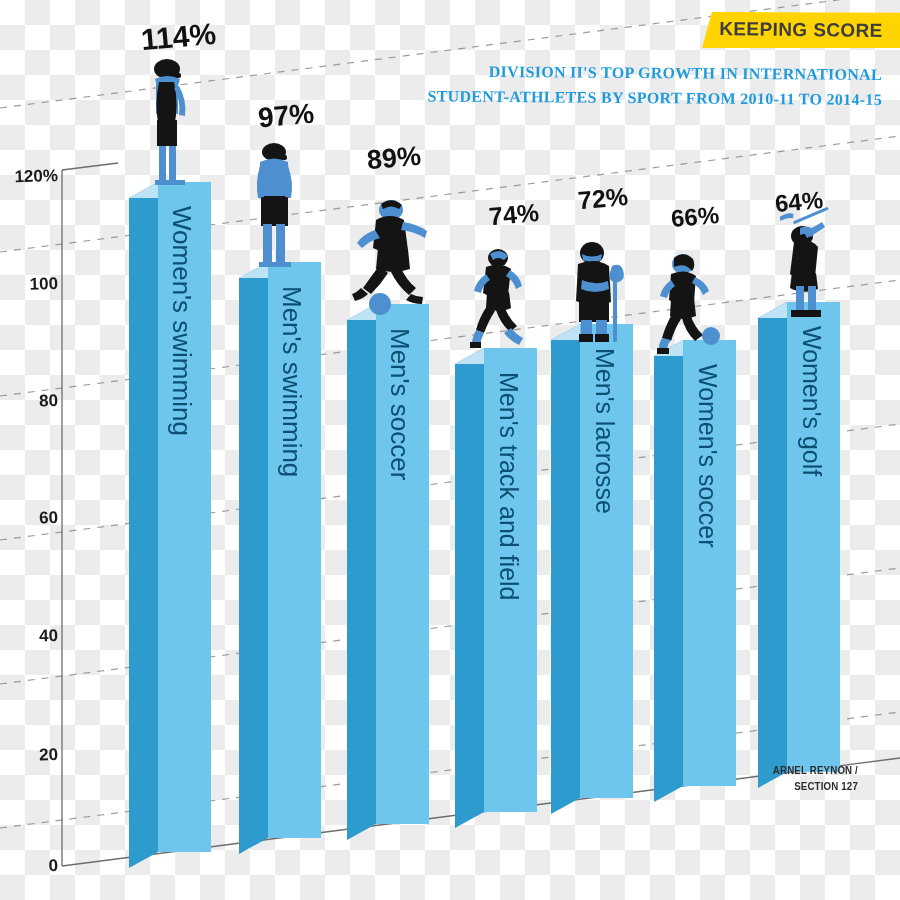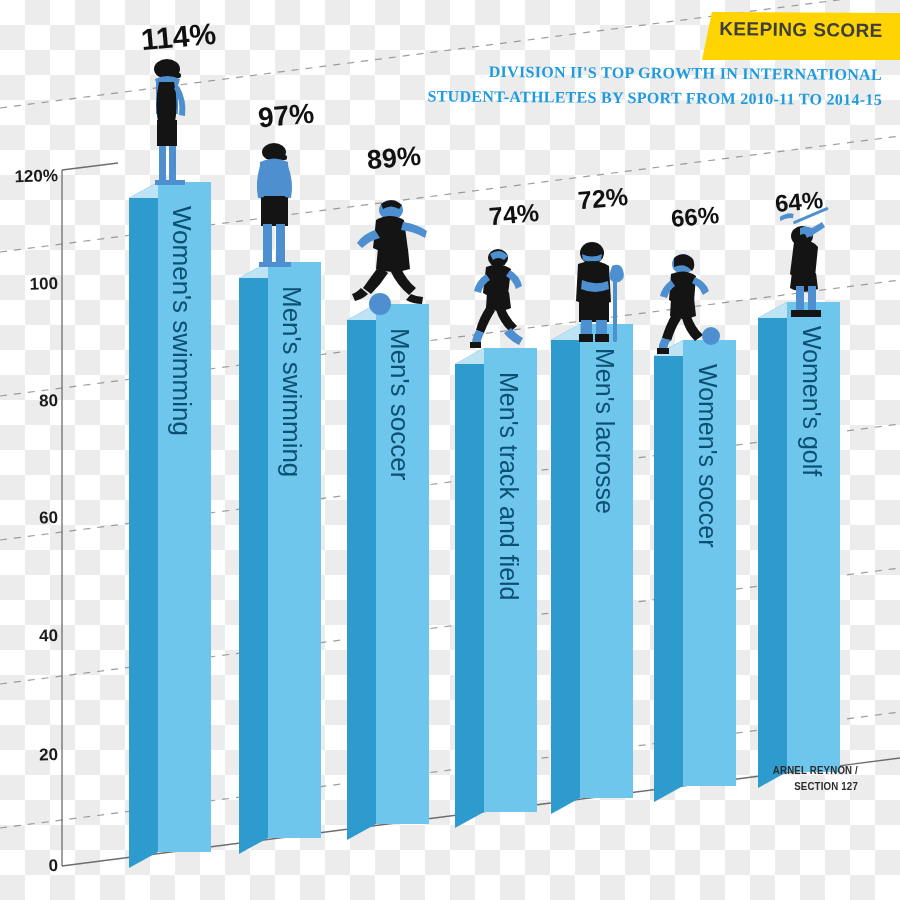--- a/index.html
+++ b/index.html
@@ -18,21 +18,21 @@
       linear-gradient(45deg,#ececec 25%,transparent 25%,transparent 75%,#ececec 75%),
       linear-gradient(45deg,#ececec 25%,transparent 25%,transparent 75%,#ececec 75%);
     background-size:50px 50px;
     background-position:0 0,25px 25px;
   }
   .lay{position:absolute;top:0;left:0;width:900px;height:900px;}
   svg.lay{overflow:visible;}
 
   
   #banner{
-    position:absolute;left:702px;top:12px;width:198px;height:48px;
+    position:absolute;left:702px;top:12px;width:198px;height:36px;
   }
   #banner .shape{
     position:absolute;inset:0;background:#FFD400;
     clip-path:polygon(5% 0,100% 2%,100% 100%,0 100%);
   }
   #banner .txt{
     position:absolute;left:0;top:0;width:198px;height:36px;
     display:flex;align-items:center;justify-content:center;
     font-weight:bold;font-size:19px;letter-spacing:.4px;
     color:#3d3d3d;font-family:"Liberation Sans",sans-serif;

